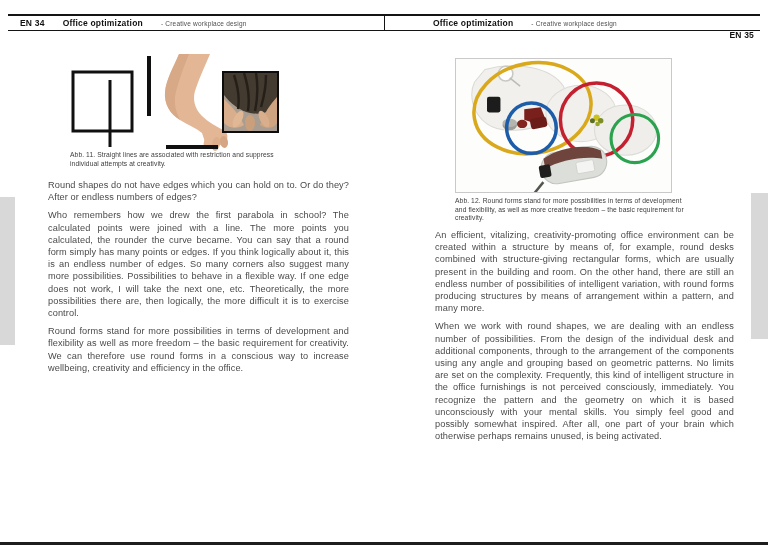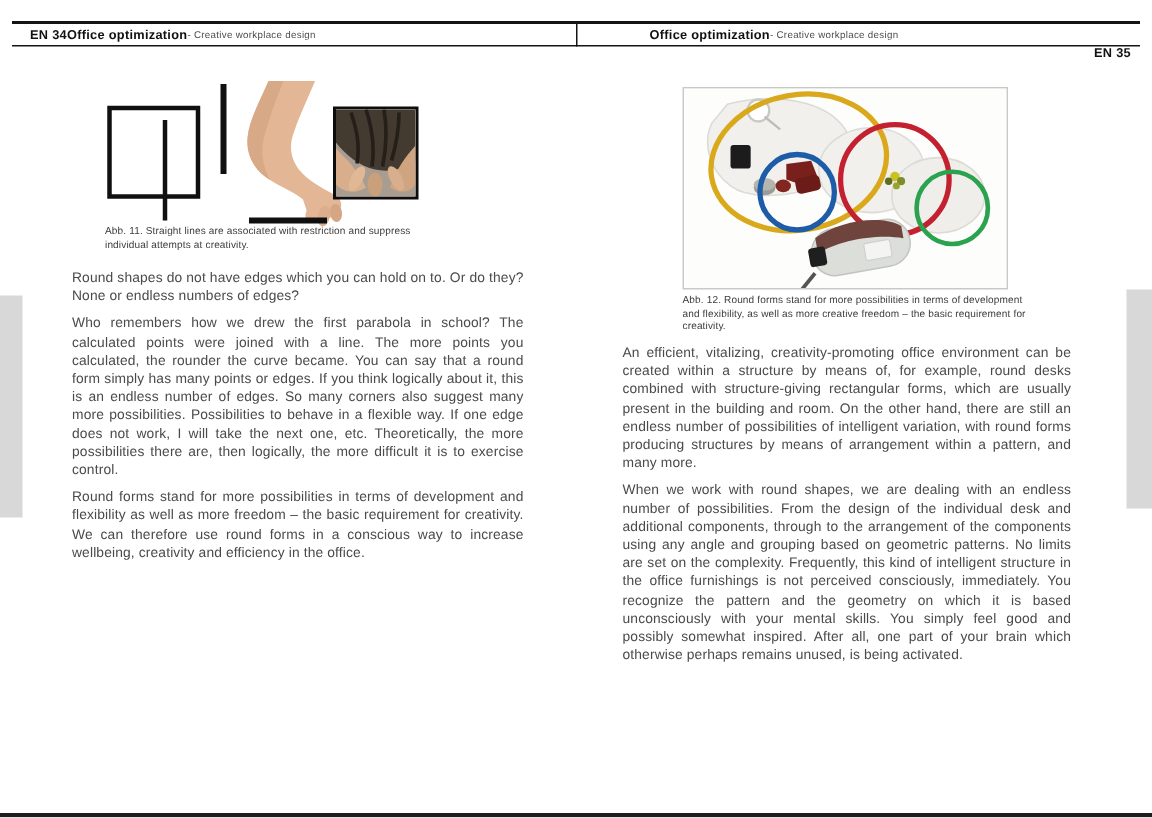--- a/index.html
+++ b/index.html
@@ -6,32 +6,32 @@
   .sheet{
     position:relative;width:768px;height:545px;background:#ffffff;overflow:hidden;
     font-family:"Liberation Sans",sans-serif;color:#474747;
   }
   
   .rule{position:absolute;background:#141414;}
   .rule.top{left:8px;right:8px;top:14px;height:2px;}
   .rule.mid{left:8px;right:8px;top:30px;height:1px;}
   .rule.gutter{left:384px;top:14px;width:1px;height:17px;}
   .rule.bottom{left:0;right:0;bottom:0;height:3px;background:#1d1d1d;}
-  .hdr{position:absolute;top:17px;height:12px;display:flex;align-items:center;gap:0;white-space:nowrap;}
+  .hdr{position:absolute;top:17px;height:12px;display:flex;align-items:center;gap:18px;white-space:nowrap;}
   .hdr-left{left:20px;}
   .hdr-right{left:433px;right:14px;}
   .pgnum{font-size:8.5px;font-weight:bold;color:#111;letter-spacing:.2px;}
   .hdr-title{font-size:8.5px;font-weight:bold;color:#111;letter-spacing:.2px;}
   .hdr-sub{font-size:6.5px;color:#4e4e4e;letter-spacing:.2px;}
   .hdr-right .pgnum{margin-left:auto;margin-top:24px;}
   
   .col{position:absolute;font-size:9.2px;line-height:12.2px;text-align:justify;letter-spacing:.1px;color:#4a4a4a;}
   .col p{margin:0 0 6px 0;}
   .col-left{left:48px;top:179px;width:301px;}
-  .col-right{left:415px;top:229px;width:299px;}
+  .col-right{left:435px;top:229px;width:299px;}
   .caption{position:absolute;font-size:6.7px;line-height:8.6px;color:#3c3c3c;letter-spacing:.1px;}
   .cap-left{left:70px;top:151px;width:232px;}
   .cap-right{left:455px;top:197px;width:238px;}
   
   .fig{position:absolute;}
   .fig-square{left:66px;top:63px;width:82px;height:92px;}
   .fig-arm{left:145px;top:54px;width:104px;height:98px;}
   .fig-head{left:222px;top:71px;width:57px;height:62px;border:2px solid #0d0d0d;box-sizing:border-box;}
   .fig-office{left:455px;top:58px;width:217px;height:135px;border:1px solid #c9c9c9;box-sizing:border-box;background:#fdfdfc;}
   .fig svg{display:block;width:100%;height:100%;}
@@ -93,21 +93,21 @@
       <path d="M53,24 C46,32 40,40 36,52 C42,56 49,56 53,50 Z" fill="#cfa581"></path>
       <ellipse cx="14" cy="46" rx="4" ry="9" fill="#e0b896" transform="rotate(28 14 46)"></ellipse>
       <ellipse cx="40" cy="46" rx="4" ry="9" fill="#d8ae8c" transform="rotate(-28 40 46)"></ellipse>
       <ellipse cx="26" cy="50" rx="5" ry="8" fill="#caa07c"></ellipse>
     </svg>
   </div>
 
   <div class="caption cap-left">Abb. 11. Straight lines are associated with restriction and suppress individual attempts at creativity.</div>
 
   <div class="col col-left">
-    <p>Round shapes do not have edges which you can hold on to. Or do they? None or endless numbers of edges?</p>
+    <p>Round shapes do not have edges which you can hold on to. Or do they? After or endless numbers of edges?</p>
     <p>Who remembers how we drew the first parabola in school? The calculated points were joined with a line. The more points you calculated, the rounder the curve became. You can say that a round form simply has many points or edges. If you think logically about it, this is an endless number of edges. So many corners also suggest many more possibilities. Possibilities to behave in a flexible way. If one edge does not work, I will take the next one, etc. Theoretically, the more possibilities there are, then logically, the more difficult it is to exercise control.</p>
     <p>Round forms stand for more possibilities in terms of development and flexibility as well as more freedom – the basic requirement for creativity. We can therefore use round forms in a conscious way to increase wellbeing, creativity and efficiency in the office.</p>
   </div>
 
   <div class="fig fig-office">
     <svg viewBox="0 0 208 127" xmlns="http://www.w3.org/2000/svg" preserveAspectRatio="none">
       <rect x="0" y="0" width="208" height="127" fill="#fdfdfc"></rect>
 
       <path d="M28,10 C60,2 92,8 104,26 C112,40 104,56 88,62 C70,68 44,72 30,62 C16,52 12,34 18,22 Z" fill="#f1f0ed" stroke="#dbdad5" stroke-width="1"></path>
       <ellipse cx="121" cy="52" rx="34" ry="27" fill="#f1f0ed" stroke="#dcdbd6" stroke-width="1"></ellipse>

